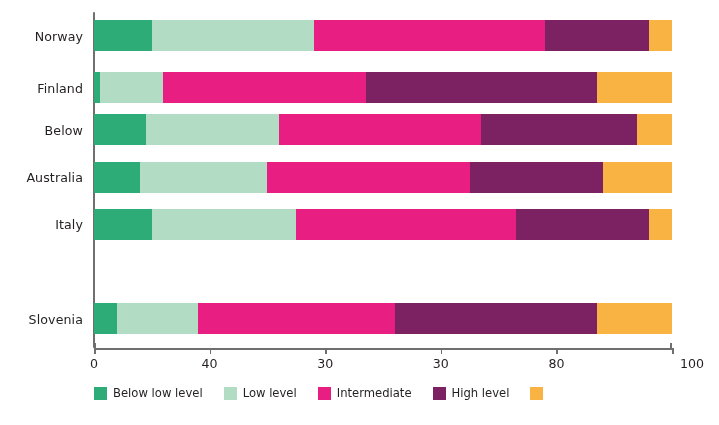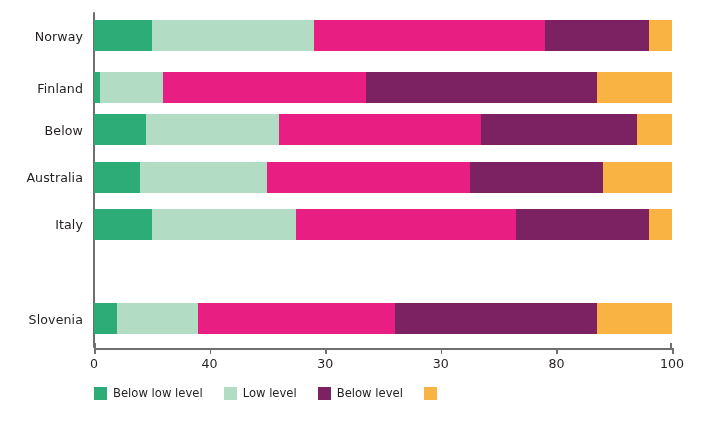--- a/index.html
+++ b/index.html
@@ -199,34 +199,38 @@
       <div class="ticklabel" style="left: 94px;">0</div>
       <div class="tick" style="left: 209.6px;"></div>
       <div class="ticklabel" style="left: 209.6px;">40</div>
       <div class="tick" style="left: 325.2px;"></div>
       <div class="ticklabel" style="left: 325.2px;">30</div>
       <div class="tick" style="left: 440.8px;"></div>
       <div class="ticklabel" style="left: 440.8px;">30</div>
       <div class="tick" style="left: 556.4px;"></div>
       <div class="ticklabel" style="left: 556.4px;">80</div>
       <div class="tick" style="left: 672px;"></div>
-      <div class="ticklabel" style="left: 672px;">100</div>
+      <div class="ticklabel" style="left: 692px;">100</div>
     </div>
 
   <div class="legend" id="legend">
       <div class="legend-item">
         <span class="legend-swatch" style="background: rgb(45, 172, 120);"></span>
         <span class="legend-label">Below low level</span>
       </div>
       <div class="legend-item">
         <span class="legend-swatch" style="background: rgb(179, 220, 196);"></span>
         <span class="legend-label">Low level</span>
       </div>
       <div class="legend-item">
+        <span class="legend-swatch" style="background: rgb(233, 30, 130);"></span>
+        <span class="legend-label">Intermediate</span>
+      </div>
+      <div class="legend-item">
         <span class="legend-swatch" style="background: rgb(124, 33, 98);"></span>
-        <span class="legend-label">Below level</span>
+        <span class="legend-label">High level</span>
       </div>
       <div class="legend-item">
         <span class="legend-swatch" style="background: rgb(249, 179, 66);"></span>
       </div>
     </div>
 
 </div>
 
 </body></html>

